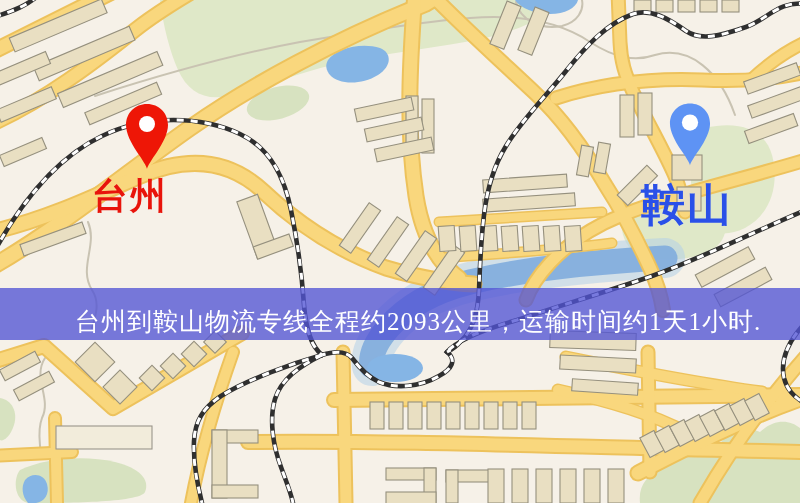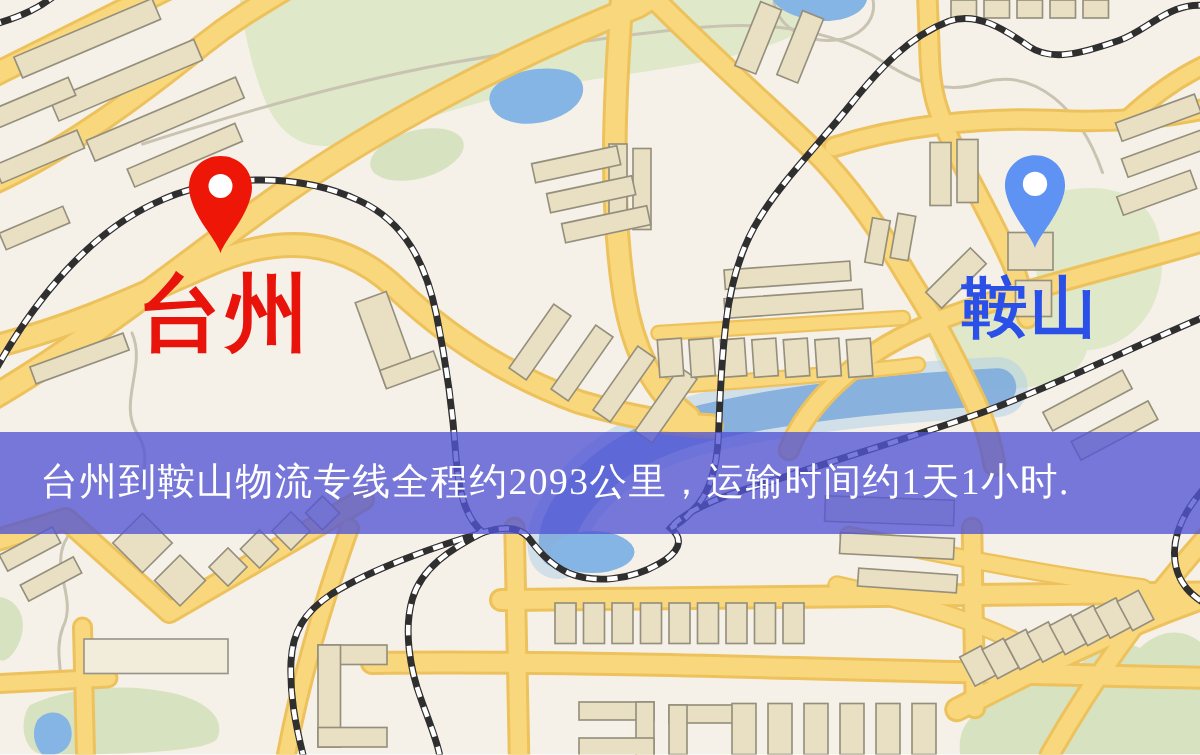--- a/index.html
+++ b/index.html
@@ -19,23 +19,23 @@
   .rw-base { fill:none; stroke:var(--railway); stroke-width:4.6; stroke-linecap:round; }
   .rw-dash { fill:none; stroke:#ffffff; stroke-width:3; stroke-dasharray:7 7; stroke-linecap:butt; }
   .bld { fill:var(--building); stroke:var(--building-border); stroke-width:1.1; }
   .bld-light { fill:#f2ecdb; stroke:#9a958a; stroke-width:1.1; }
   .pin { position:absolute; }
   .city-label {
     position:absolute; font-family:"Liberation Serif", serif;
     font-weight:700; letter-spacing:2px; white-space:nowrap;
     text-shadow:0 0 1px rgba(255,255,255,.3);
   }
-  #origin-label { left:92px; top:172px; font-size:56px; }
+  #origin-label { left:92px; top:172px; font-size:36px; }
   #destination-label { left:641px; top:176px; font-size:44px;text-align:center; }
-  .banner { position:absolute; left:0; right:0; top:288px; height:68px; }
+  .banner { position:absolute; left:0; right:0; top:288px; height:52px;padding-left:48px; }
   .banner-bg { position:absolute; left:0; top:0; right:0; bottom:0; opacity:.78; }
   .banner-text {
     position:relative; display:block; padding-left:27px; line-height:68px;
     font-size:25px; letter-spacing:1px; font-family:"Liberation Serif", serif;
     white-space:nowrap;
   }
 </style>
 </head>
 <body>
 

